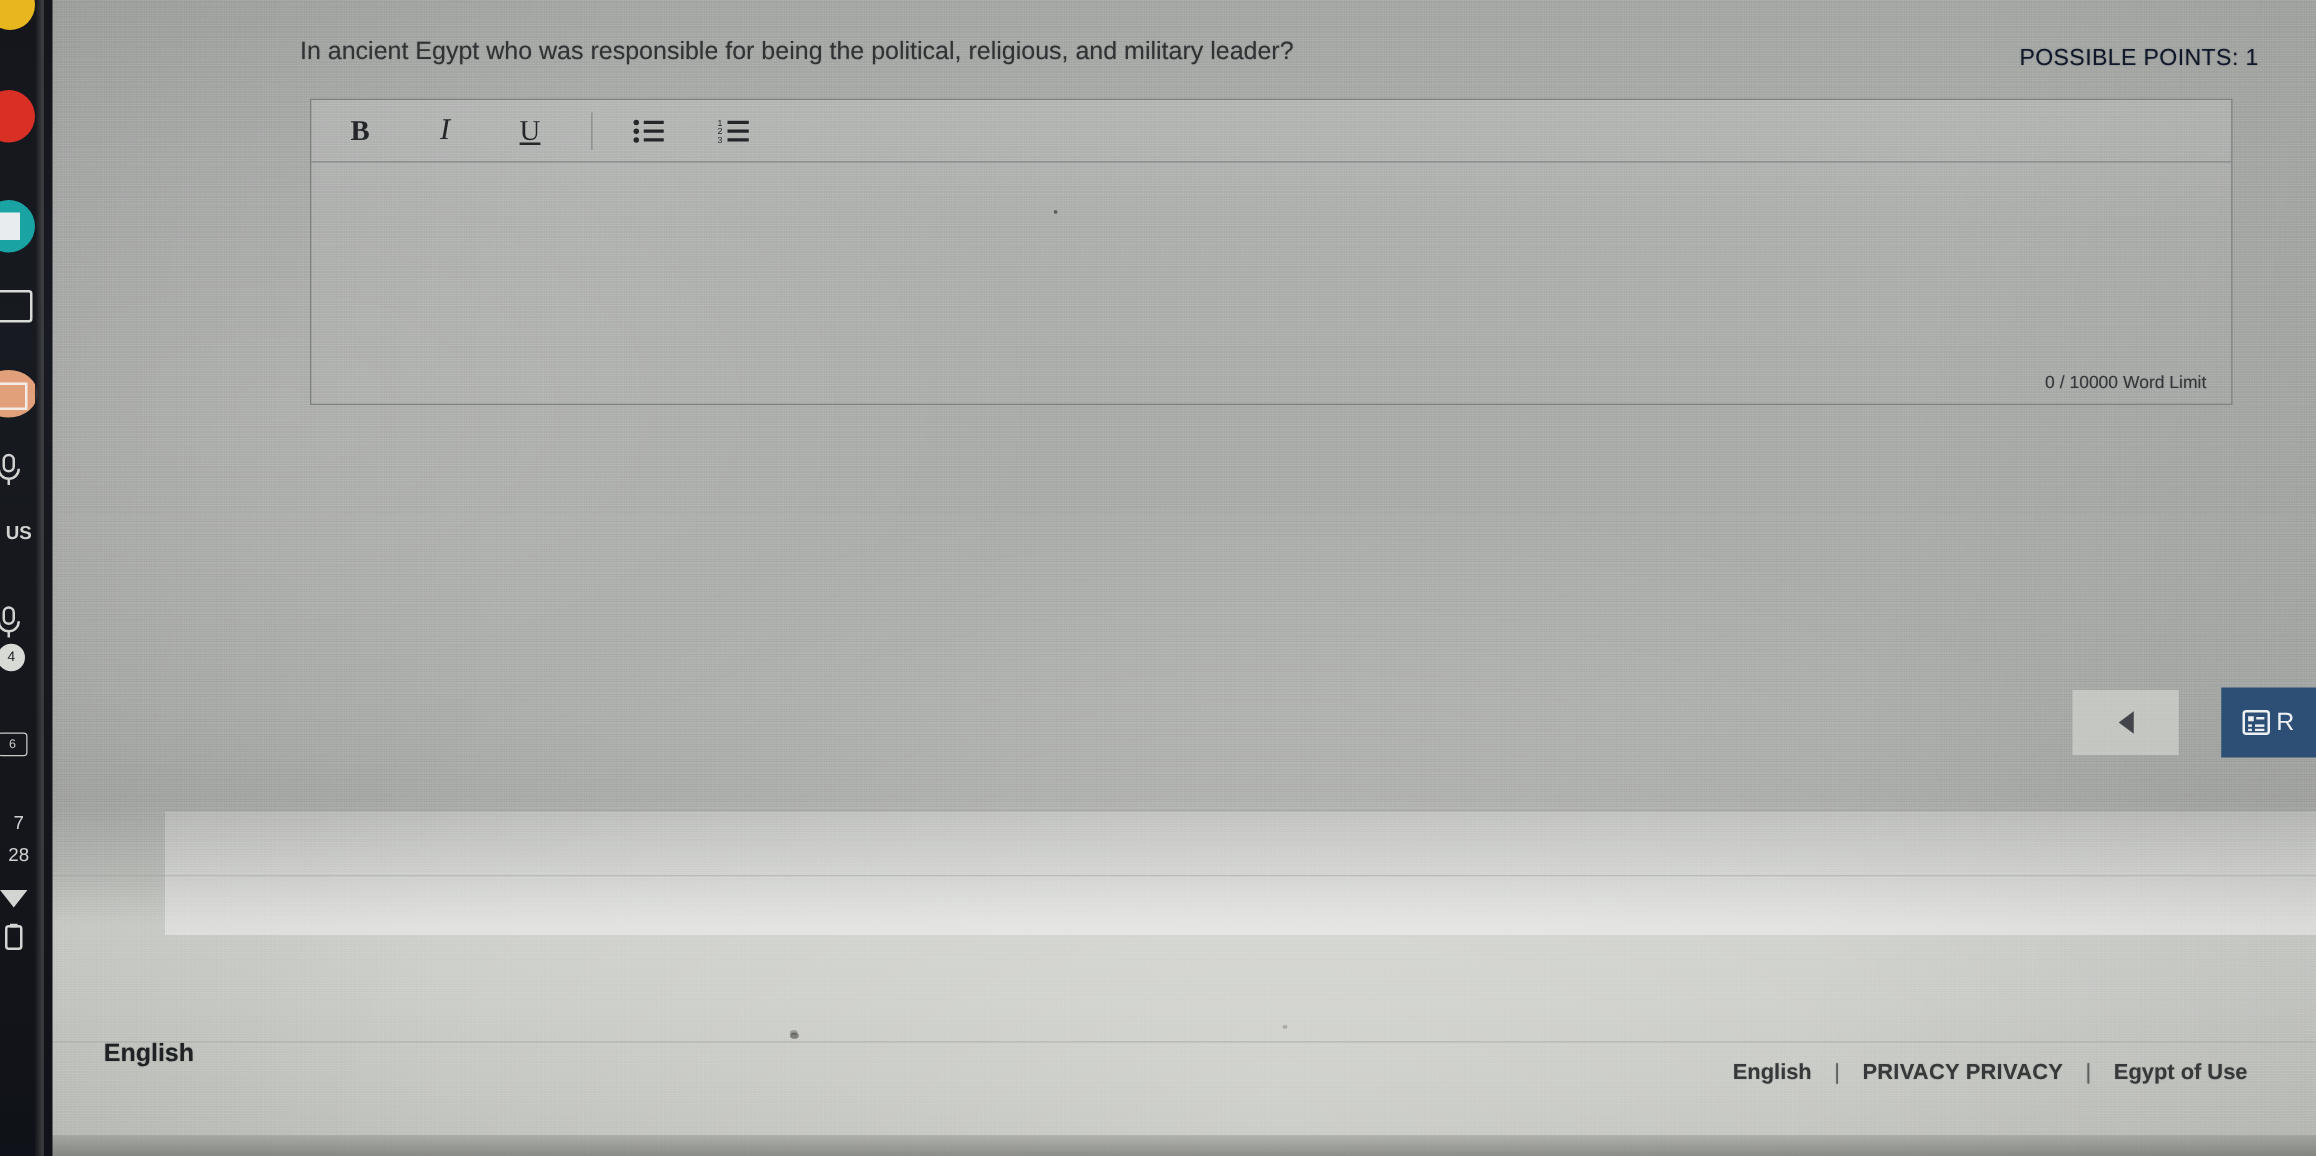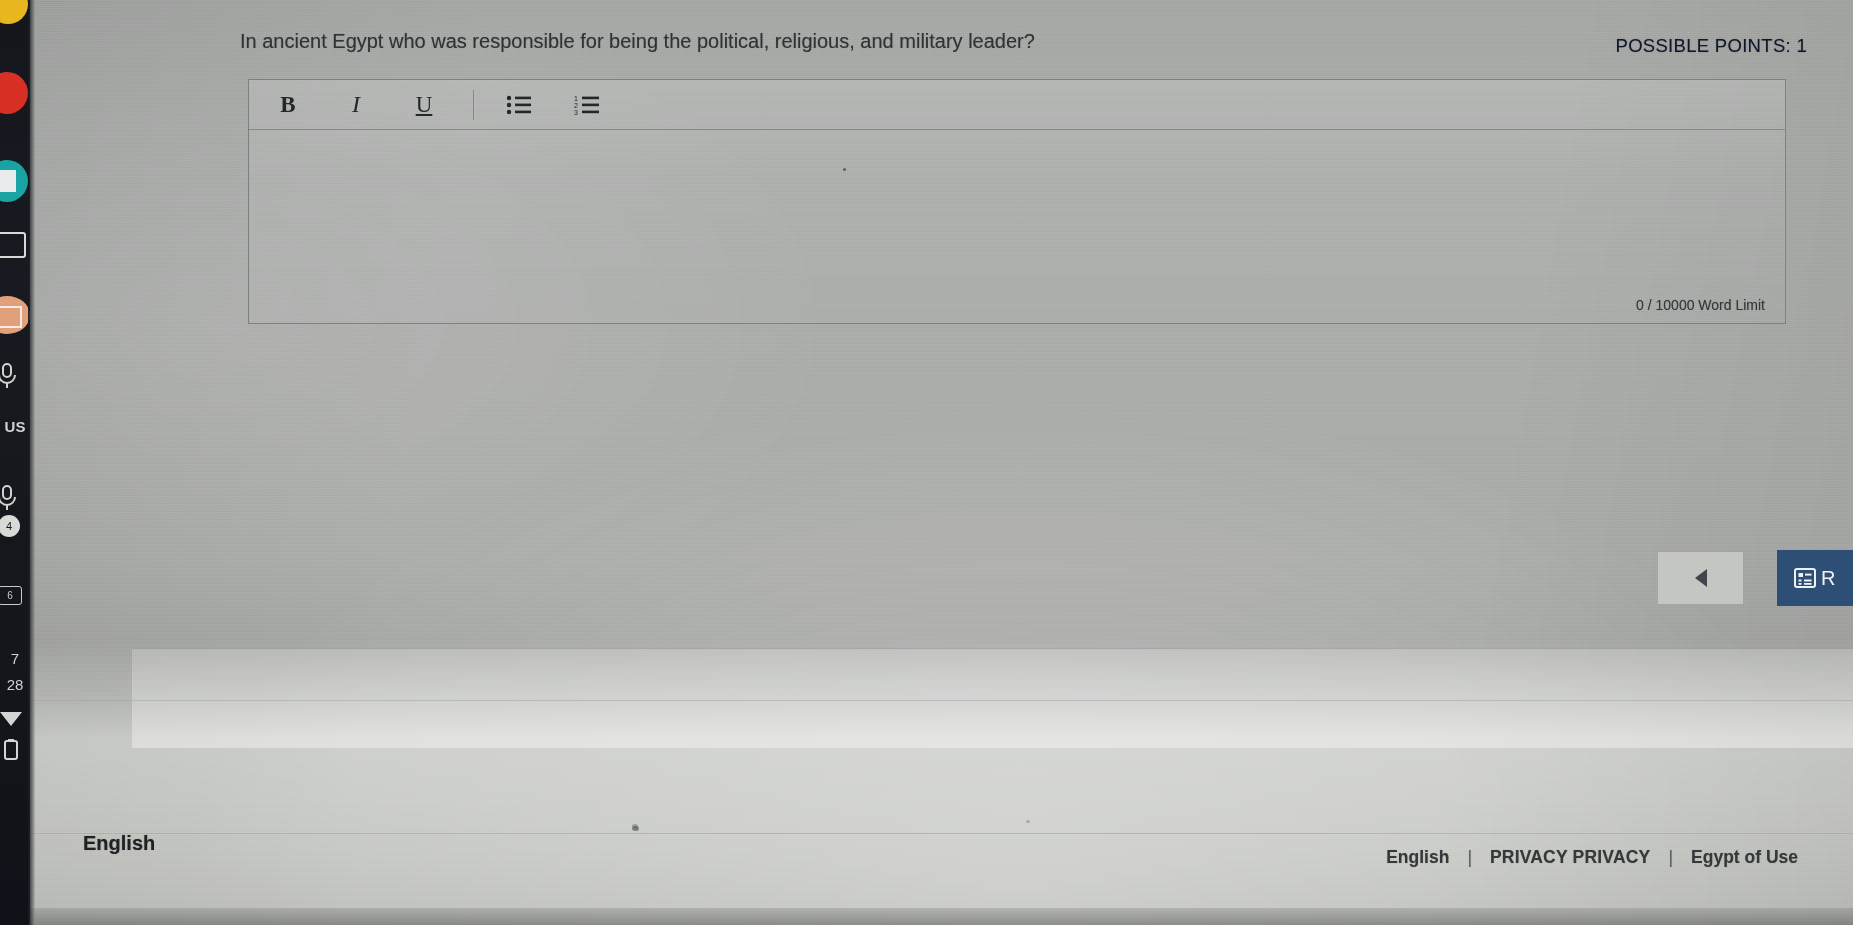--- a/index.html
+++ b/index.html
@@ -76,20 +76,21 @@
     background: linear-gradient(to bottom, rgba(120,122,118,0.30), rgba(90,92,88,0.55));
   }
 
   
   .phone-strip {
     position: absolute;
     left: 0; top: 0;
     width: 30px; height: 925px;
     background: linear-gradient(to bottom, #14161c 0%, #171a20 30%, #14161b 70%, #101219 100%);
     overflow: hidden;
+    padding-left: 12px;
   }
   .phone-strip-edge {
     position: absolute;
     left: 28px; top: 0; width: 7px; height: 925px;
     background: linear-gradient(to right, rgba(20,22,28,0.95), rgba(150,152,148,0.35));
   }
   .ps-blob {
     position: absolute;
     border-radius: 50%;
   }

